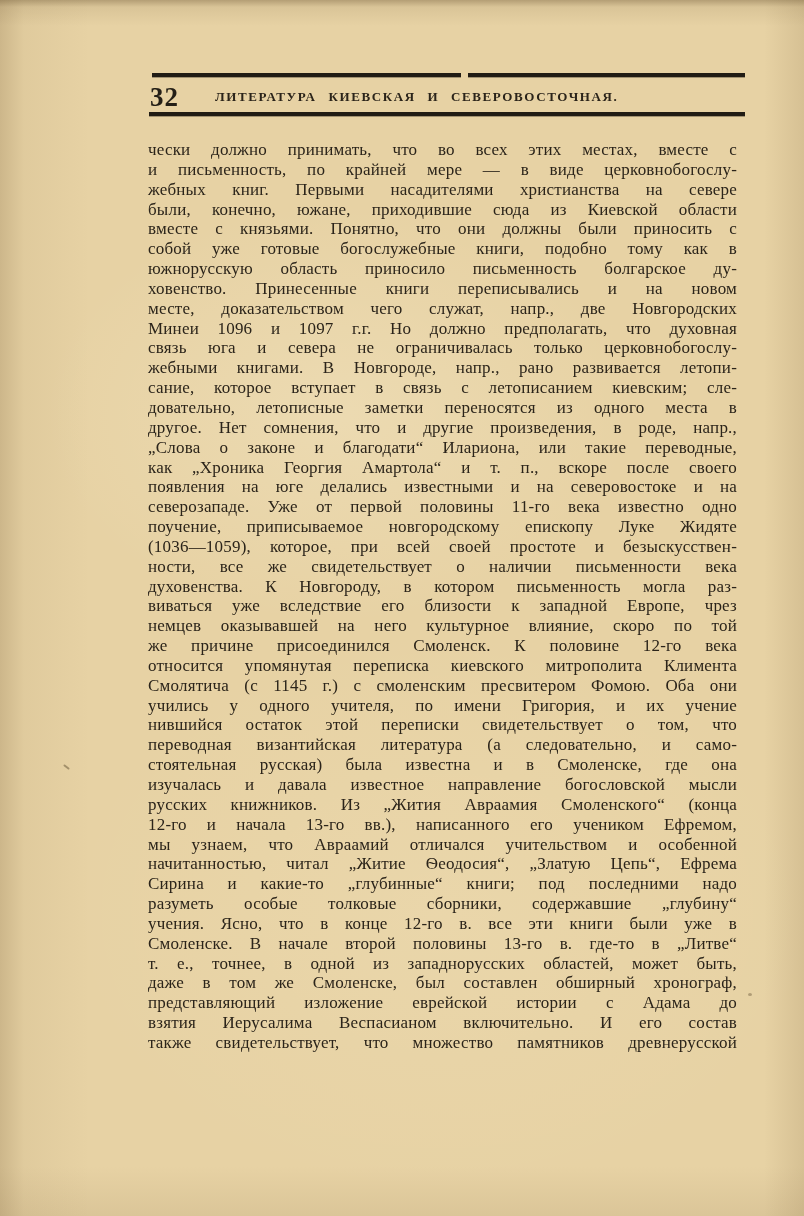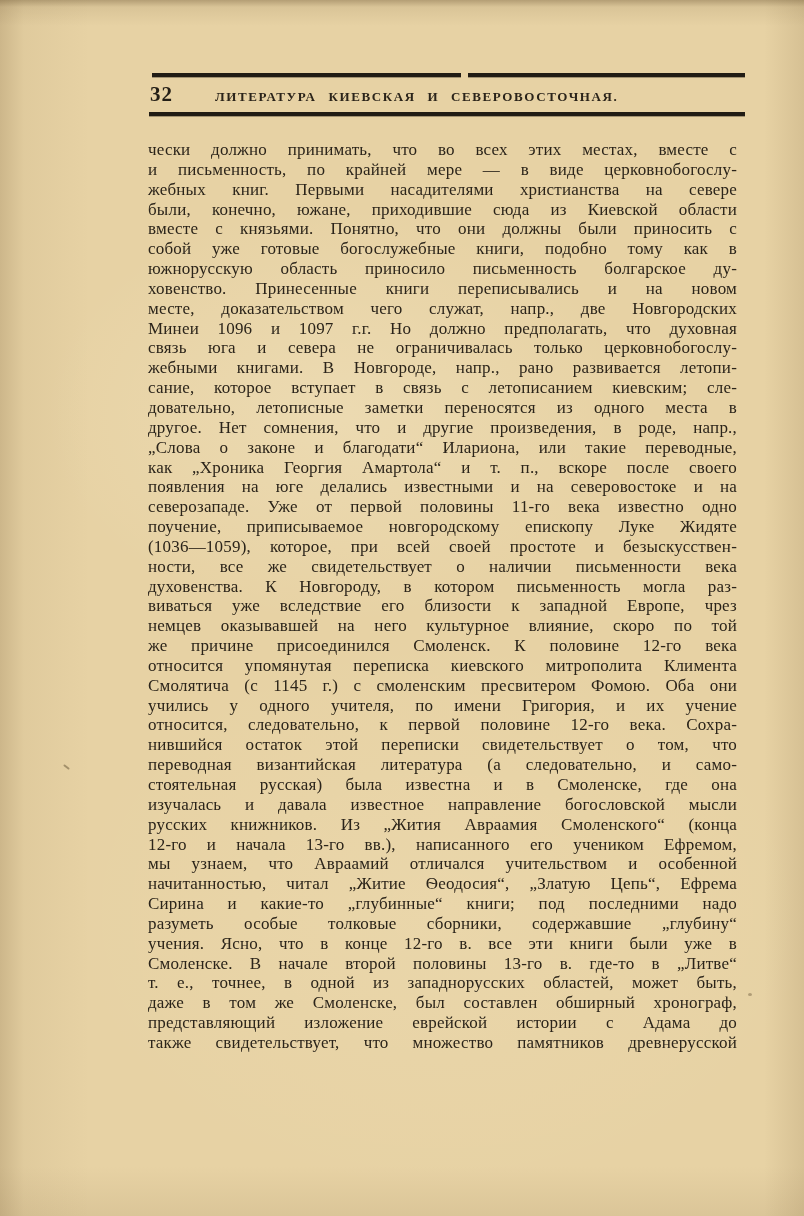--- a/index.html
+++ b/index.html
@@ -23,21 +23,21 @@
     color: #2b241a;
   }
   .rule {
     position: absolute;
     background: #211c14;
     box-shadow: 0 1px 0 rgba(33,28,20,0.35);
   }
   .page-number {
     position: absolute;
     left: 150px; top: 82px;
-    font-size: 21px; font-weight: 700;
+    font-size: 27px; font-weight: 700;
     letter-spacing: 1px;
     color: #241f16;
   }
   .running-title {
     position: absolute;
     left: 215px; top: 89px; width: 370px;
     text-align: left;
     font-size: 13px; font-weight: 700;
     letter-spacing: 1.6px;
     word-spacing: 7px;
@@ -109,35 +109,35 @@
       <div class="line">поучение, приписываемое новгородскому епископу Луке Жидяте</div>
       <div class="line">(1036—1059), которое, при всей своей простоте и безыскусствен-</div>
       <div class="line">ности, все же свидетельствует о наличии письменности века</div>
       <div class="line">духовенства. К Новгороду, в котором письменность могла раз-</div>
       <div class="line">виваться уже вследствие его близости к западной Европе, чрез</div>
       <div class="line">немцев оказывавшей на него культурное влияние, скоро по той</div>
       <div class="line">же причине присоединился Смоленск. К половине 12-го века</div>
       <div class="line">относится упомянутая переписка киевского митрополита Климента</div>
       <div class="line">Смолятича (с 1145 г.) с смоленским пресвитером Фомою. Оба они</div>
       <div class="line">учились у одного учителя, по имени Григория, и их учение</div>
-      <div class="line">относится, следовательно, к первой половине 12-го века. Сохра-</div>
       <div class="line">нившийся остаток этой переписки свидетельствует о том, что</div>
       <div class="line">переводная византийская литература (а следовательно, и само-</div>
       <div class="line">стоятельная русская) была известна и в Смоленске, где она</div>
       <div class="line">изучалась и давала известное направление богословской мысли</div>
       <div class="line">русских книжников. Из „Жития Авраамия Смоленского“ (конца</div>
       <div class="line">12-го и начала 13-го вв.), написанного его учеником Ефремом,</div>
       <div class="line">мы узнаем, что Авраамий отличался учительством и особенной</div>
       <div class="line">начитанностью, читал „Житие Ѳеодосия“, „Златую Цепь“, Ефрема</div>
       <div class="line">Сирина и какие-то „глубинные“ книги; под последними надо</div>
       <div class="line">разуметь особые толковые сборники, содержавшие „глубину“</div>
       <div class="line">учения. Ясно, что в конце 12-го в. все эти книги были уже в</div>
       <div class="line">Смоленске. В начале второй половины 13-го в. где-то в „Литве“</div>
       <div class="line">т. е., точнее, в одной из западнорусских областей, может быть,</div>
       <div class="line">даже в том же Смоленске, был составлен обширный хронограф,</div>
       <div class="line">представляющий изложение еврейской истории с Адама до</div>
+      <div class="line">взятия Иерусалима Веспасианом включительно. И его состав</div>
       <div class="line">также свидетельствует, что множество памятников древнерусской</div>
     </div>
 
   <div class="speck left-mark"></div>
   <div class="speck right-dot"></div>
 
 </div>
 
 </body></html>

